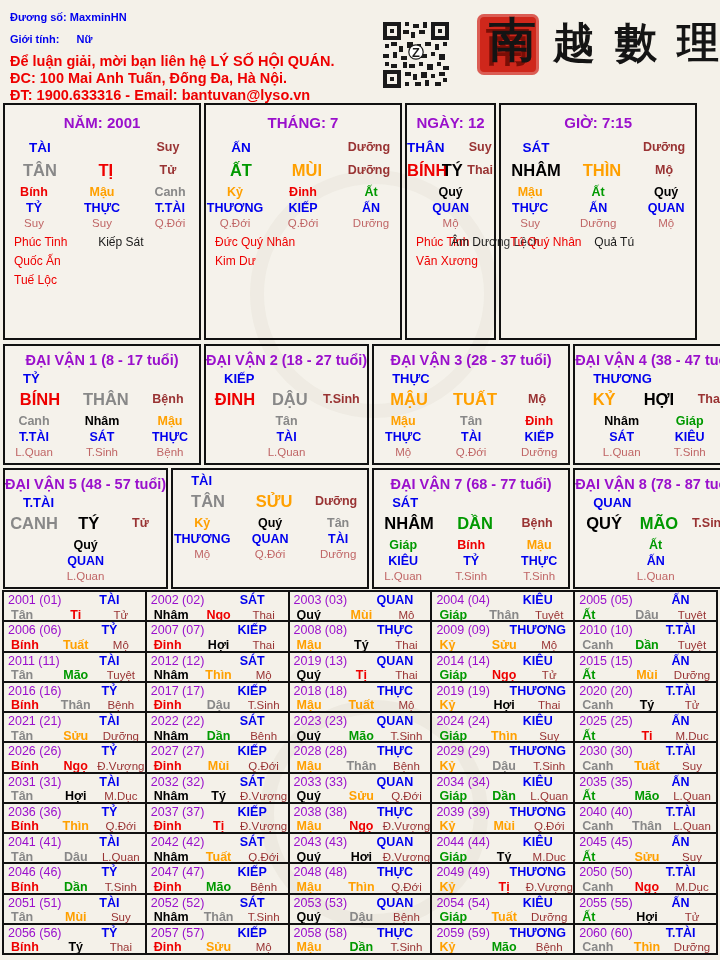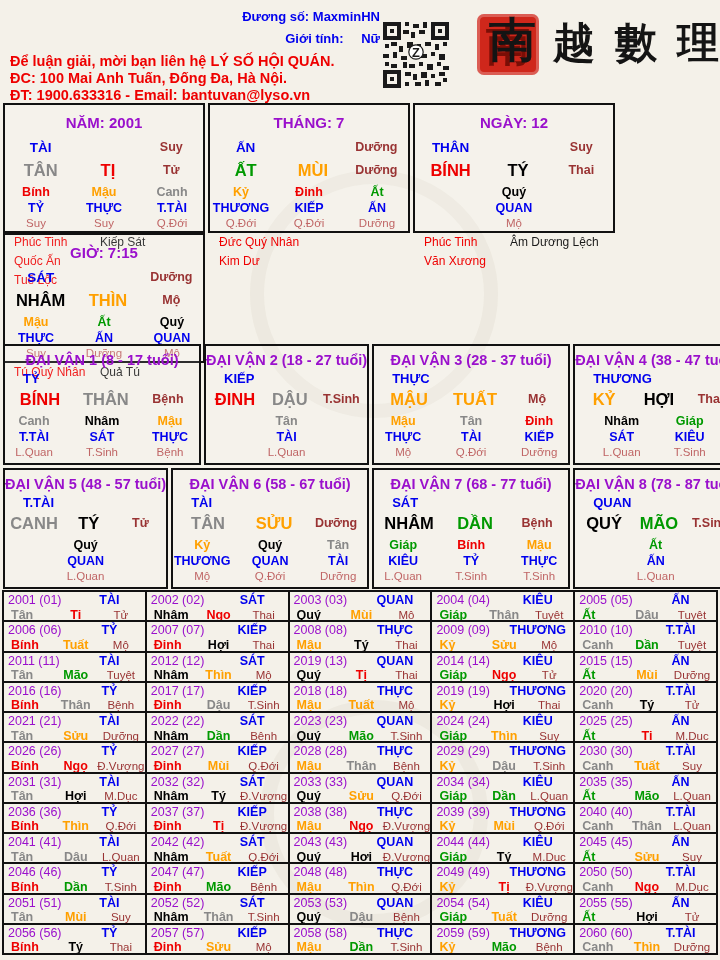--- a/index.html
+++ b/index.html
@@ -1,32 +1,32 @@
 <!DOCTYPE html>
 <html style="--blue: #0000ee; --red: #ee0000; --purple: #9a10cc; --maroon: #993333; --stageLight: #c06666; --sealRed: #cf271b; --wood: #009900; --fire: #ee0000; --earth: #ffa000; --metal: #888888; --water: #000000;"><head>
 <meta charset="utf-8">
 <style>
   html,body{margin:0;padding:0;}
   body{width:720px;height:960px;position:relative;background:#f4f1e9;
        font-family:"Liberation Sans","DejaVu Sans",sans-serif;overflow:hidden;}
   
   #header{position:absolute;top:6px;left:10px;width:370px;}
-  .h-blue{color:var(--blue);font-weight:bold;font-size:13px;line-height:22px;white-space:nowrap;text-align:right;}
+  .h-blue{color:var(--blue);font-weight:bold;font-size:11px;line-height:22px;white-space:nowrap;}
   .h-red{color:var(--red);font-weight:bold;font-size:14.5px;line-height:17px;white-space:nowrap;}
   .h-gap{display:inline-block;width:14px;}
   #qr{position:absolute;top:20px;left:383px;}
   #seal{position:absolute;top:14px;left:477px;width:62px;height:61px;background:var(--sealRed);
         border-radius:7px;box-shadow:inset 0 0 0 3px rgba(255,255,255,.25);display:flex;align-items:center;justify-content:center;}
   .seal-char{color:#7a0e06;font-size:44px;font-weight:bold;font-family:"DejaVu Serif",serif;line-height:1;}
   .brand-char{color:#141414;font-weight:bold;font-family:"DejaVu Serif",serif;font-size:42px;line-height:1;}
   #brand-first{position:absolute;top:16px;left:489px;font-size:47px;}
   #brand-rest{position:absolute;top:22px;left:553px;display:flex;gap:20px;}
   
   #pillars{position:absolute;top:103px;left:3px;width:612px;height:237px;
-           display:grid;grid-template-columns:repeat(3,1fr);column-gap:3px;}
+           display:grid;grid-template-columns:repeat(4,1fr);column-gap:3px;}
   .pbox{border:2px solid #111;position:relative;background:rgba(255,255,255,.12);}
   .p-title{color:var(--purple);font-weight:bold;font-size:15px;text-align:center;margin-top:9px;}
   .p-grid{display:grid;grid-template-columns:36% 32% 32%;margin-top:5px;text-align:center;}
   .p-grid span{line-height:23px;}
   .god{color:var(--blue);font-weight:bold;font-size:13.5px;}
   .big{font-weight:bold;font-size:16.5px;}
   .stage-dark{color:var(--maroon);font-weight:bold;font-size:12.5px;}
   .hidden-row{display:flex;justify-content:center;gap:10px;margin-top:2px;}
   .mini{width:58px;text-align:center;}
   .mini .ms{font-weight:bold;font-size:12.5px;line-height:16px;}
@@ -389,21 +389,20 @@
     </div>
     <div class="hidden-row">
         <div class="mini">
           <div class="ms" style="color: rgb(0, 0, 0);">Quý</div>
           <div class="mg">QUAN</div>
           <div class="mt">L.Quan</div>
         </div>
       </div>
   </div>
     <div class="dvbox">
-    <div class="dv-title">ĐẠI VẬN 6 (58 - 67 tuổi)</div>
     <div class="dv-god god">TÀI</div>
     <div class="dv-grid">
       <span class="big" style="color: rgb(136, 136, 136);">TÂN</span>
       <span class="big" style="color: rgb(255, 160, 0);">SỬU</span>
       <span class="stage-dark">Dưỡng</span>
     </div>
     <div class="hidden-row">
         <div class="mini">
           <div class="ms" style="color: rgb(255, 160, 0);">Kỷ</div>
           <div class="mg">THƯƠNG</div>

